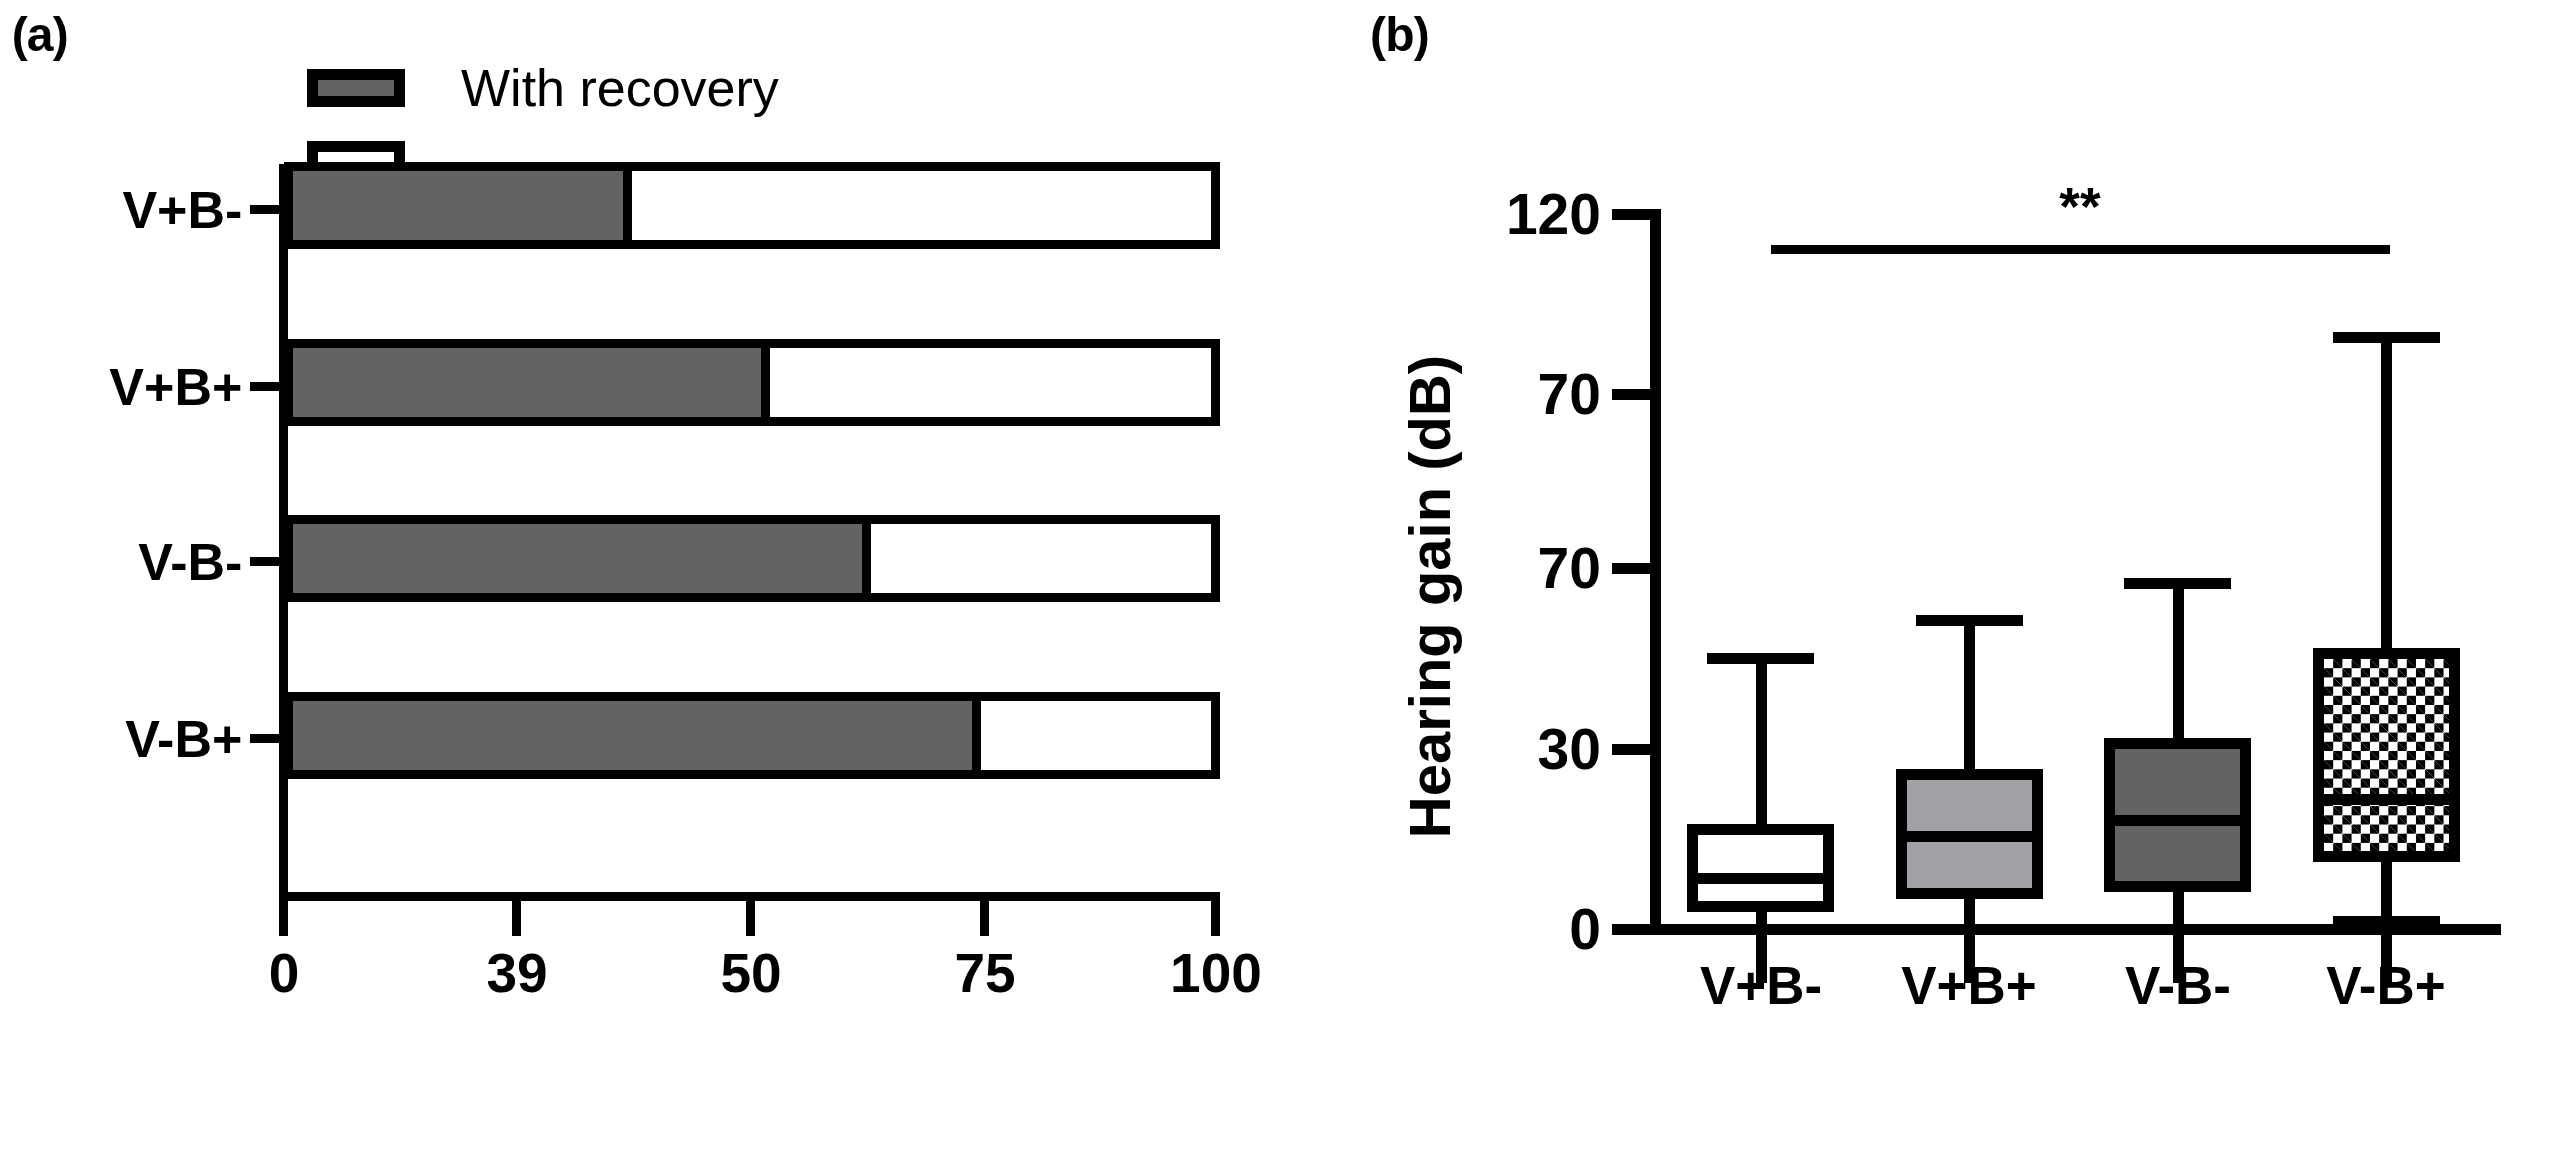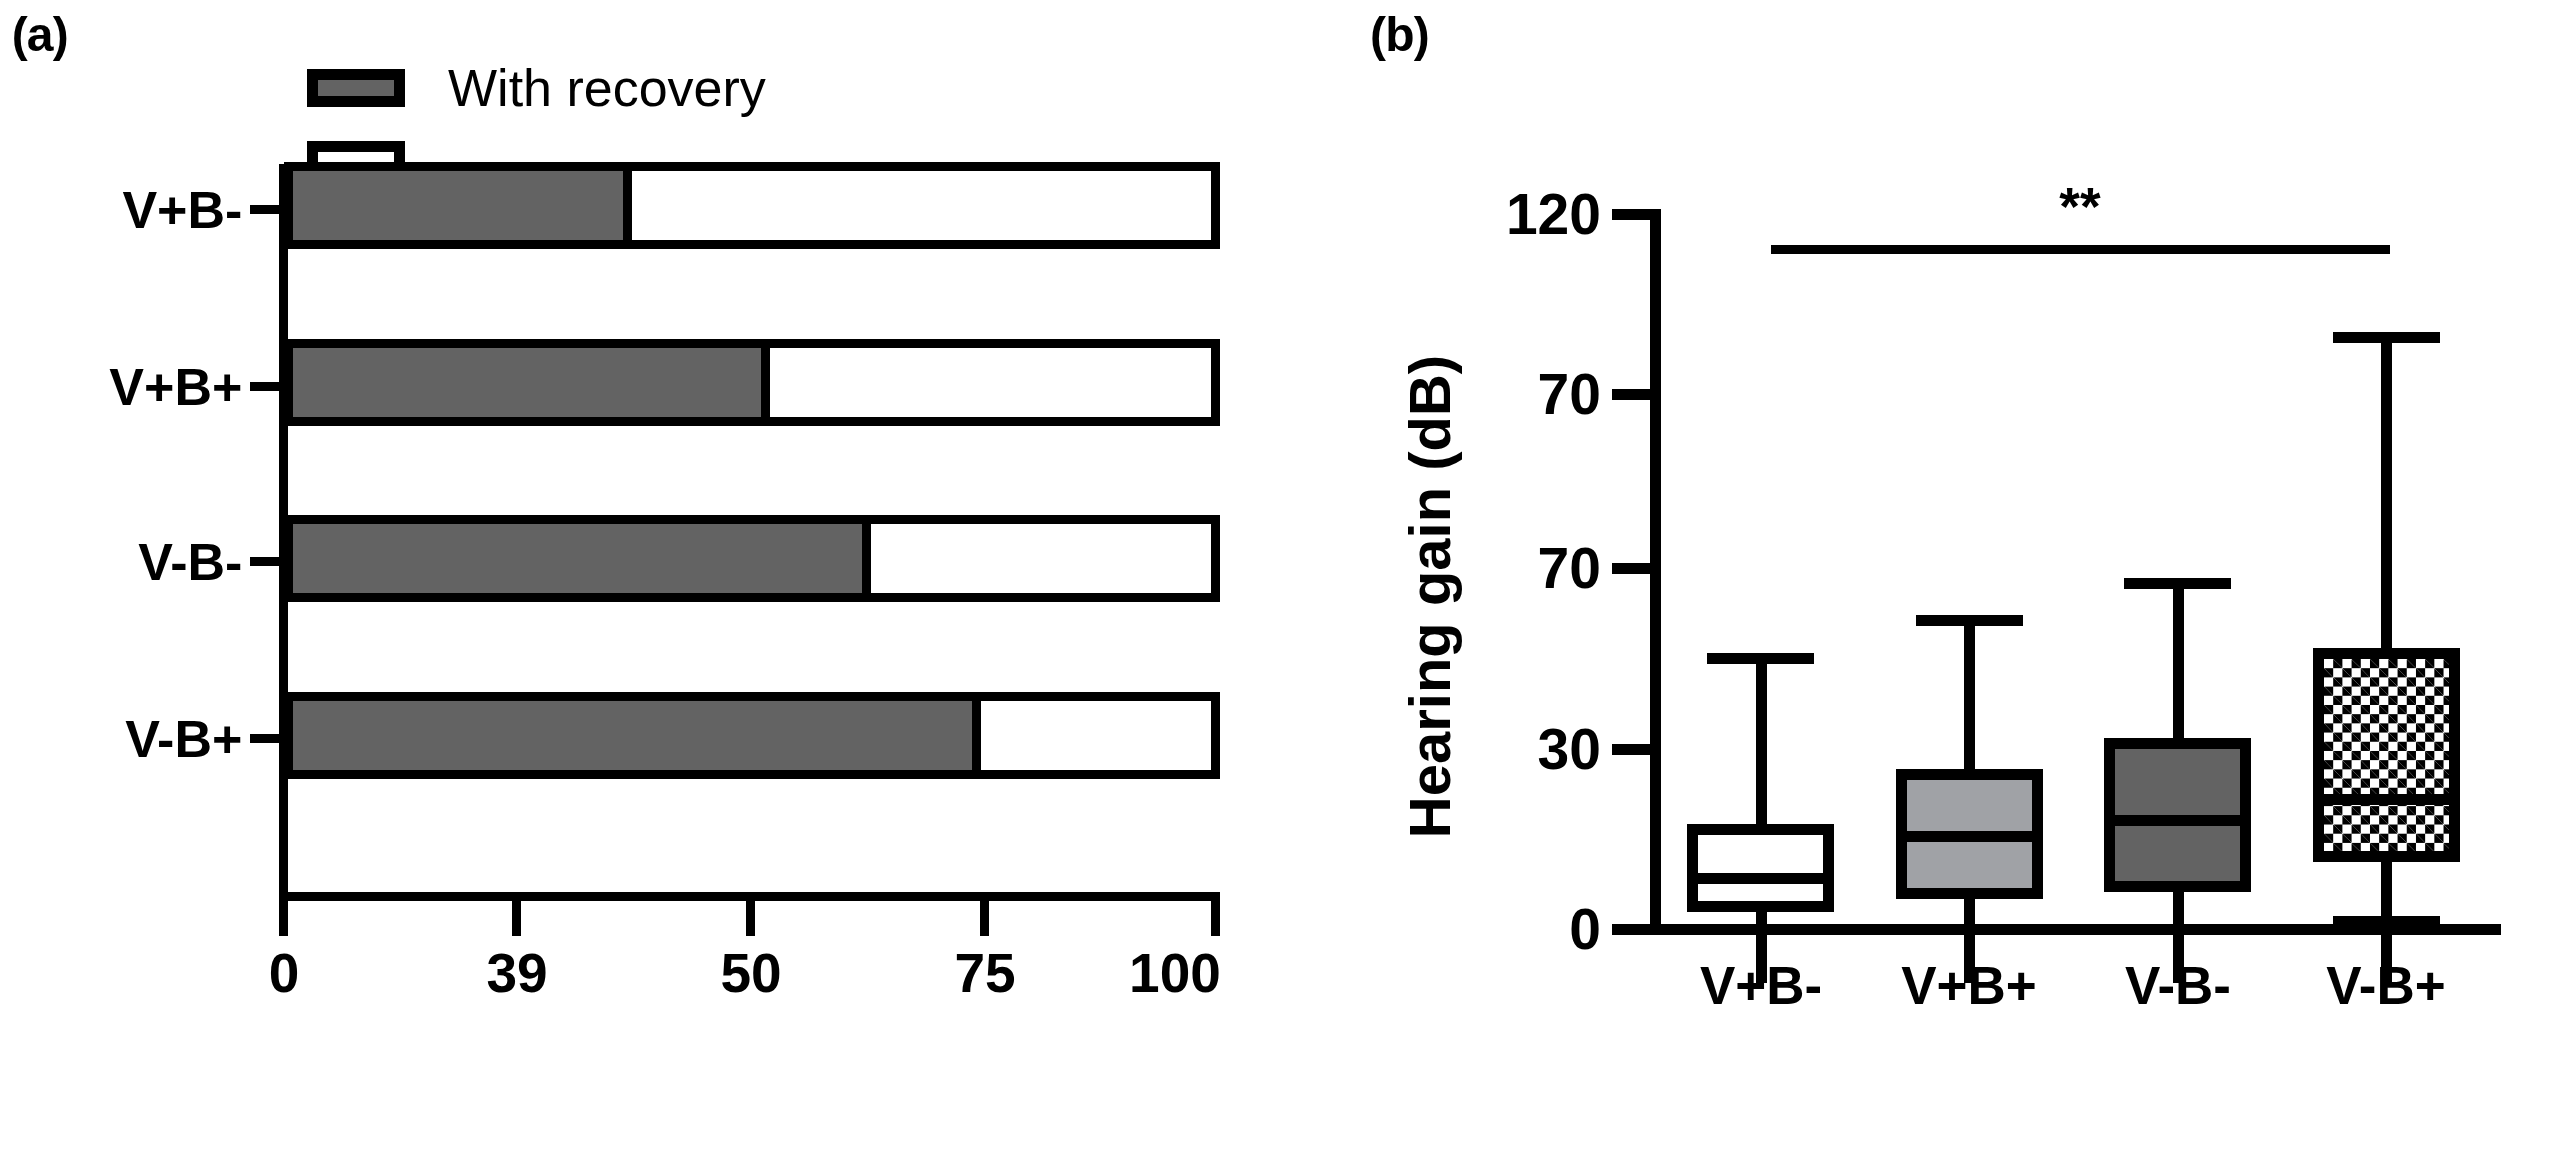--- a/index.html
+++ b/index.html
@@ -37,20 +37,21 @@
     box-sizing: border-box;
     margin-right: 43px;
   }
   .legend-swatch.with    { background: #636363; }
   .legend-swatch.without { background: #ffffff; }
   .legend-text {
     font-size: 52px;
     color: #000;
     line-height: 1;
     white-space: nowrap;
+    margin-left: 13px;
   }
 
   
   #a-yaxis {
     position: absolute;
     left: 279px; top: 164px;
     width: 9.2px; height: 734px;
     background: #000;
   }
   #a-xaxis {
@@ -261,21 +262,21 @@
     <div class="a-xtick" style="left:279px;"></div>
     <div class="a-xtick" style="left:512px;"></div>
     <div class="a-xtick" style="left:746px;"></div>
     <div class="a-xtick" style="left:980px;"></div>
     <div class="a-xtick" style="left:1211px;"></div>
 
     <div class="a-xticklabel" style="left:284px;">0</div>
     <div class="a-xticklabel" style="left:517px;">39</div>
     <div class="a-xticklabel" style="left:751px;">50</div>
     <div class="a-xticklabel" style="left:985px;">75</div>
-    <div class="a-xticklabel" style="left:1175px;">100</div>
+    <div class="a-xticklabel" style="left:1216px;">100</div>
 
   </div>
 
   <div id="panel-b">
 
     <div class="panel-tag" style="left:85px; top:6.7px;">(b)</div>
 
     <div id="b-yaxis"></div>
     <div id="b-xaxis"></div>
 

